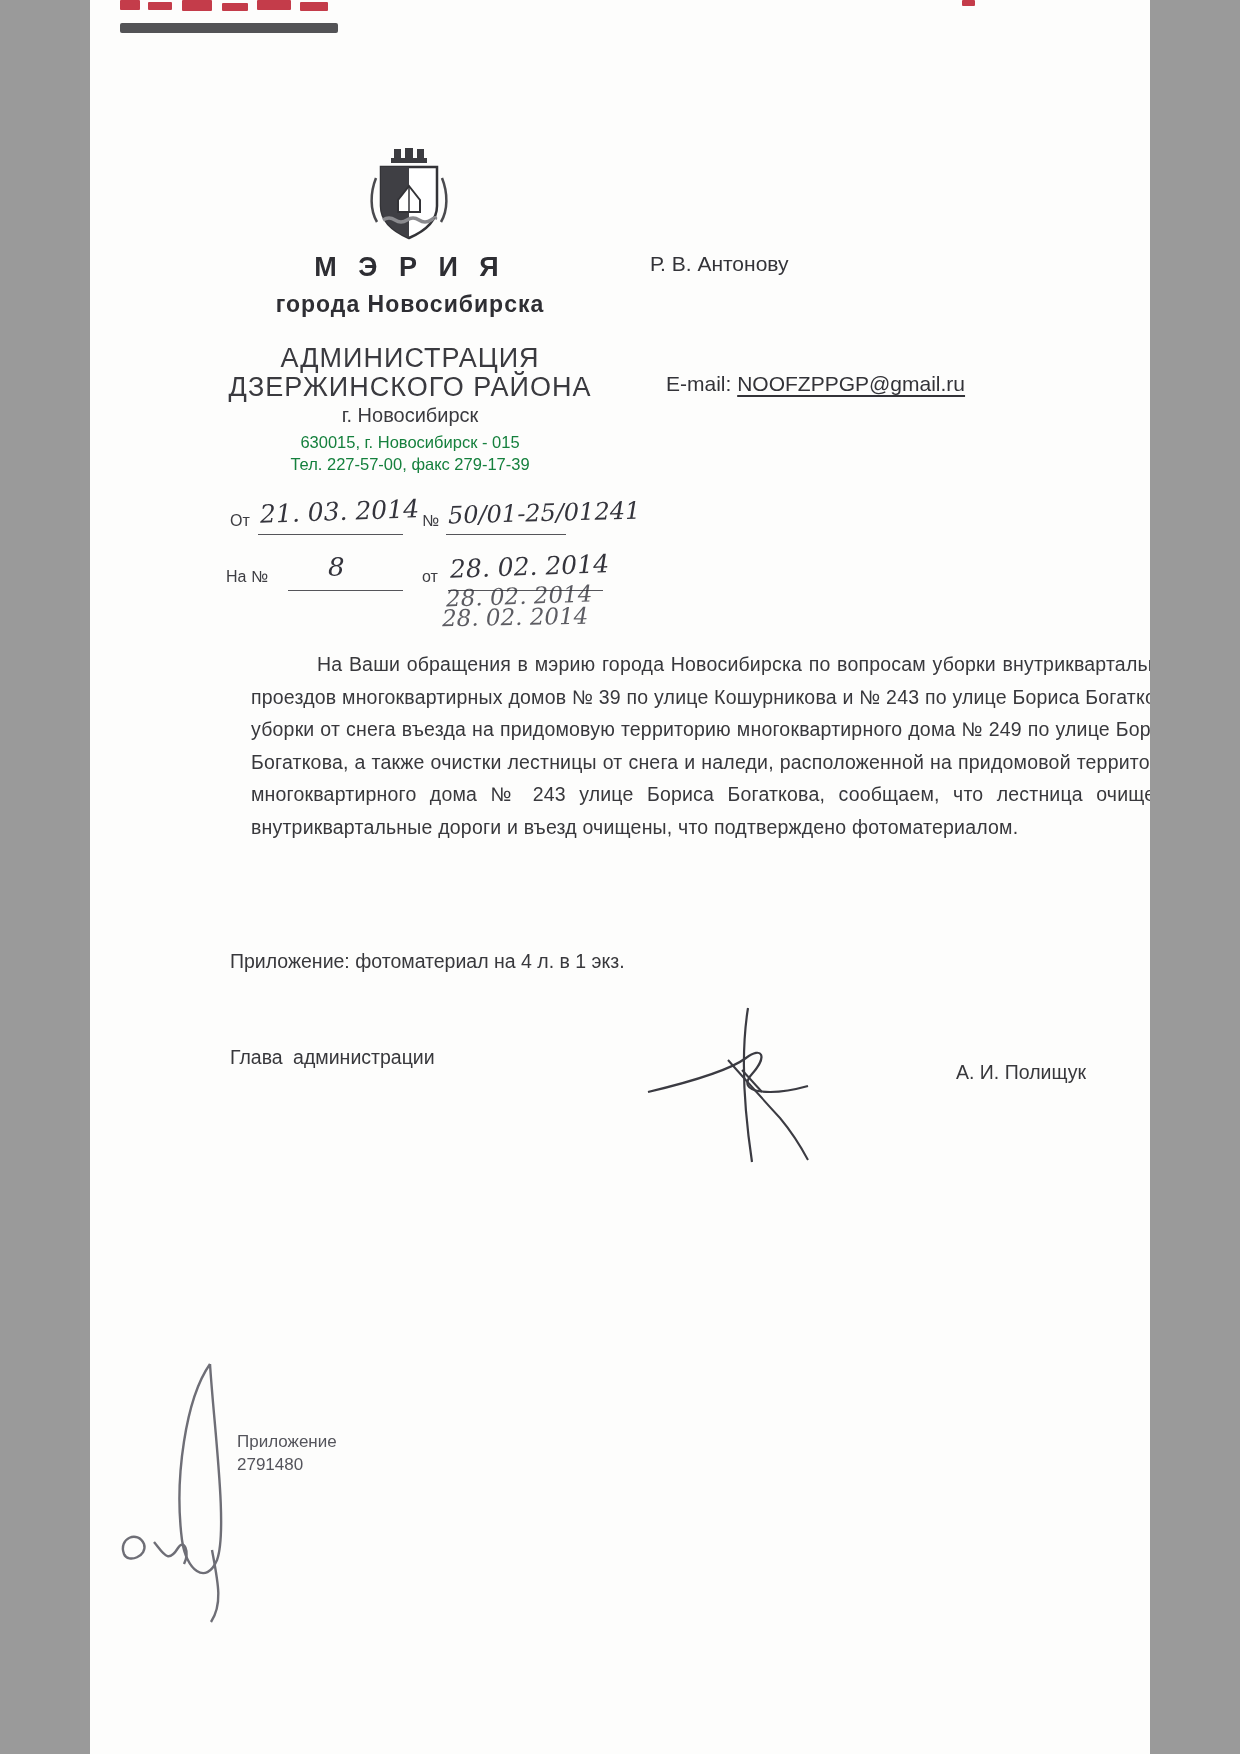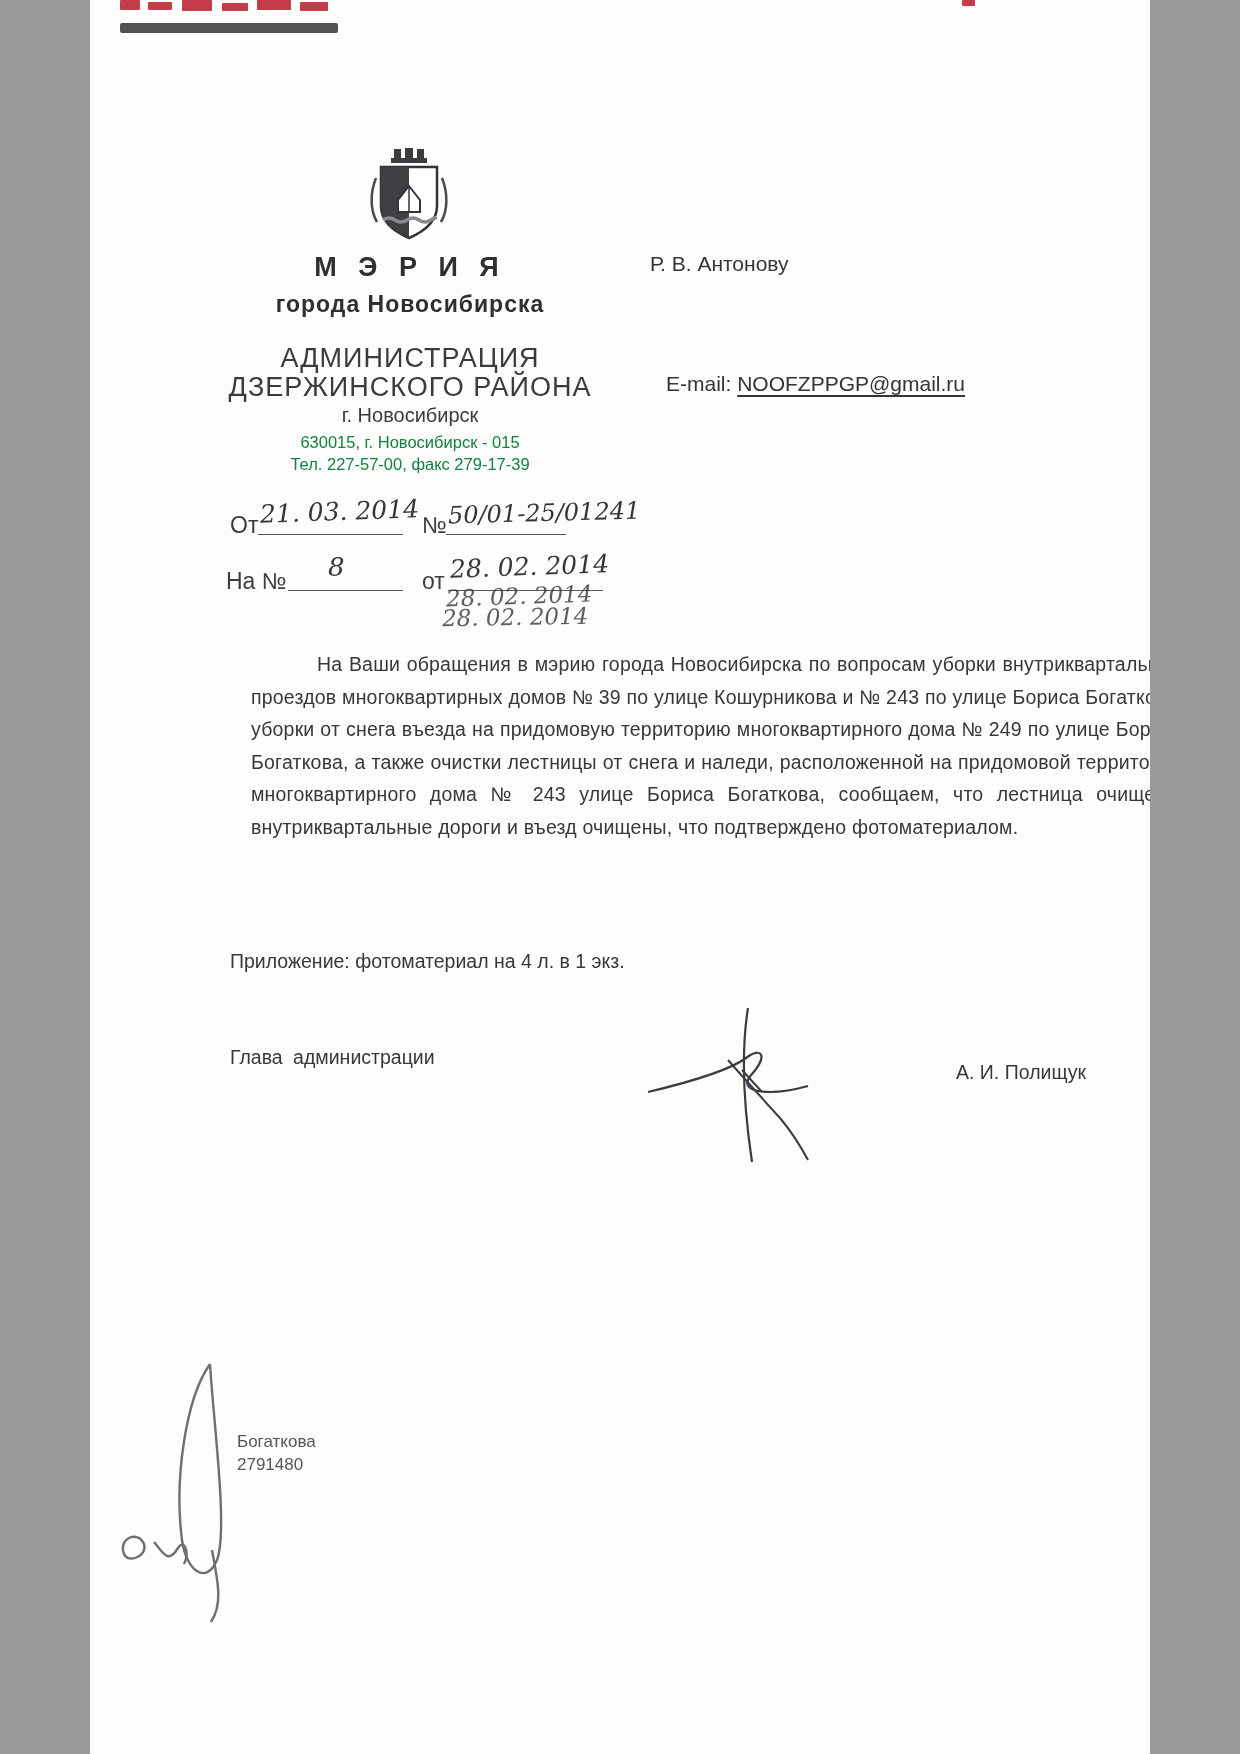--- a/index.html
+++ b/index.html
@@ -25,21 +25,21 @@
   .dept-block{left:110px;top:344px;width:420px;text-align:center;color:#3a3a3f;}
   .dept1,.dept2{font-size:27px;letter-spacing:1px;line-height:29px;}
   .city{font-size:20px;margin-top:2px;}
   .addr{font-size:16.5px;line-height:22px;color:#15803d;}
 
   .recipient{left:560px;top:252px;font-size:21px;color:#333338;}
   .email-line{left:576px;top:372px;font-size:21px;color:#333338;}
   .email-value{text-decoration:underline;text-underline-offset:4px;}
 
   
-  .ref-label{font-size:23px;color:#3d3d42;}
+  .ref-label{font-size:16px;color:#3d3d42;}
   .blank{border-bottom:1.4px solid #55555a;}
   .handwrite{
     font-family:"DejaVu Serif", serif;
     font-style:italic;
     color:#34343c;
     white-space:nowrap;
   }
   .hw-faint{opacity:.8;}
 
   
@@ -139,21 +139,21 @@
       <path d="M118,8 C112,45 112,95 122,162" stroke="#3b3b42" stroke-width="2.2" fill="none"></path>
       <path d="M18,92 C60,82 100,70 116,58 C132,46 138,56 122,74 C104,94 142,96 178,86" stroke="#3b3b42" stroke-width="2.2" fill="none"></path>
       <path d="M98,60 C112,76 130,96 150,118 C160,130 170,145 178,160" stroke="#3b3b42" stroke-width="2" fill="none"></path>
       <path d="M112,70 L132,92" stroke="#3b3b42" stroke-width="2" fill="none"></path>
     </svg>
   </div>
 
   <div class="abs sign-name">А. И. Полищук</div>
 
   <div class="abs footer-exec">
-    <div>Богаткова</div>
+    <div>Приложение</div>
     <div>2791480</div>
   </div>
 
   <div class="abs" style="left:20px;top:1358px;">
     <svg width="170" height="270" viewBox="0 0 170 270">
       <path d="M100,6 C76,40 64,120 72,182 C76,212 96,228 107,202 C118,172 104,70 100,6" stroke="#6e6e76" stroke-width="2.4" fill="none"></path>
       <path d="M102,192 C108,224 113,246 101,264" stroke="#6e6e76" stroke-width="2.4" fill="none"></path>
       <path d="M14,196 C8,180 28,172 34,186 C38,198 18,206 14,196" stroke="#6e6e76" stroke-width="2.4" fill="none"></path>
       <path d="M44,184 C54,196 58,206 68,190 C74,180 80,194 74,206" stroke="#6e6e76" stroke-width="2.4" fill="none"></path>
     </svg>

